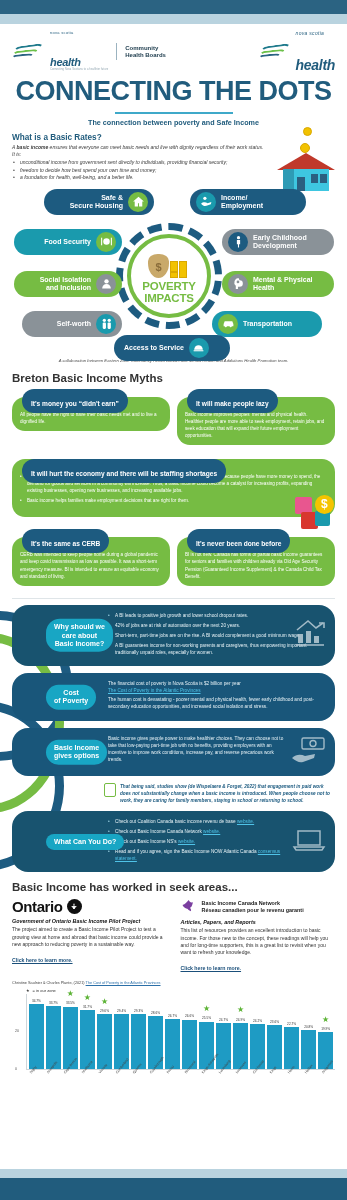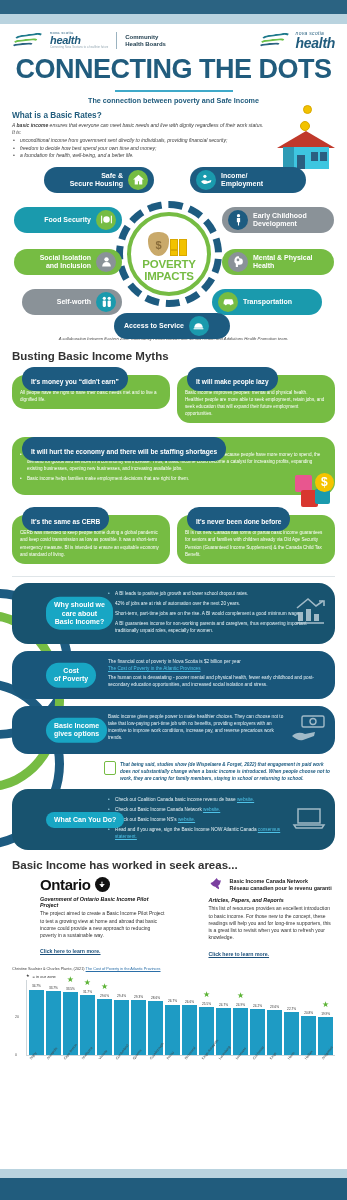--- a/index.html
+++ b/index.html
@@ -18,21 +18,21 @@
   
   .logos { display:flex; justify-content:space-between; align-items:center; padding:7px 12px 2px 12px; }
   .logo-left { display:flex; align-items:center; gap:4px; }
   .swoosh { width:34px; height:16px; position:relative; }
   .swoosh i { position:absolute; display:block; border-radius:50%/100%; }
   .sw1 { width:30px; height:9px; left:2px; top:1px; border:2px solid #1f7a8c; border-color:#1f7a8c transparent transparent transparent; transform:rotate(-8deg); }
   .sw2 { width:26px; height:8px; left:1px; top:6px; border:2px solid #6cc04a; border-color:#6cc04a transparent transparent transparent; transform:rotate(-6deg); }
   .sw3 { width:22px; height:7px; left:0px; top:10px; border:2px solid #2b6382; border-color:#2b6382 transparent transparent transparent; transform:rotate(-5deg); }
   .logo-text { line-height:1; }
   .logo-ns { font-size:4px; color:#2b6382; letter-spacing:.3px; }
-  .logo-health { font-size:11px; font-style:italic; font-weight:bold; color:#215c7d; letter-spacing:-.3px; }
+  .logo-health { font-size:11px; font-style:italic; font-weight:bold; color:#215c7d; letter-spacing:-.3px;margin-top:22px; }
   .logo-div { width:1px; height:17px; background:#9bb3c0; margin:0 4px; }
   .logo-chb { font-size:6px; font-weight:bold; line-height:1.15; color:#1b3a4b; }
   .logo-tag { font-size:2.6px; color:#8fa3af; margin-top:1px; letter-spacing:.1px; }
   .logo-right { display:flex; align-items:center; gap:3px; }
   .logo-right .logo-health { font-size:14px; }
   .logo-right .logo-ns { font-size:5px; font-style:italic; }
 
   .title { text-align:center; font-size:27px; font-weight:bold; color:#215c7d; letter-spacing:-.5px; margin-top:2px; }
   .rule { width:118px; height:1.5px; background:#3fa9c9; margin:5px auto 4px auto; }
   .subtitle { text-align:center; font-size:7.2px; font-weight:bold; color:#215c7d; }
@@ -111,21 +111,21 @@
   .rowbody li:before { content:"•"; position:absolute; left:0; color:#9fd8e8; }
   .rowbody p { font-size:4.7px; color:#e8f3f7; line-height:1.5; }
   .lnk { color:#4fc3e8; text-decoration:underline; }
   .gicon { position:absolute; right:9px; top:50%; transform:translateY(-50%); opacity:.85; }
 
   .note { margin:2px 0 7px 108px; position:relative; }
   .note p { font-size:4.7px; font-style:italic; font-weight:bold; color:#1d5b80; line-height:1.5; }
 
   
   .cols { display:flex; gap:14px; margin-top:4px; }
-  .col { flex:1;margin-left:28px; }
+  .col { flex:1; }
   .brand { display:flex; align-items:center; gap:4px; margin-bottom:3px; }
   .ont { font-size:15px; font-weight:bold; color:#111; letter-spacing:-.4px; }
   .trill { width:15px; height:15px; border-radius:50%; background:#111; display:flex; align-items:center; justify-content:center; }
   .bican { font-size:5.4px; font-weight:bold; color:#222; line-height:1.3; }
   .h3 { font-size:5.4px; font-weight:bold; font-style:italic; color:#111; margin-bottom:2px; }
   .bodytxt { font-size:5px; color:#333; line-height:1.45; }
   .clink { font-size:5.2px; font-weight:bold; color:#1a4f7a; text-decoration:underline; display:inline-block; margin-top:3px; }
 
   
   .chartwrap { margin-top:7px; }
@@ -306,21 +306,21 @@
             <path d="M3 17h18v2H3z"></path>
             <path d="M4 16a8 8 0 0 1 16 0z"></path>
           </svg>
         </div>
     </div>
   </div>
 
   <div class="credit">A collaboration between Eastern Zone Community Health Boards and Mental Health and Addictions Health Promotion team.</div>
 
   <div class="sec">
-    <div class="hsec">Busting Basic Income Myths</div>
+    <div class="hsec">Breton Basic Income Myths</div>
 
     <div class="two">
       <div class="myth">
         <div class="myth-head"><span>It's money you “didn't earn”</span></div>
         <div class="myth-body">
             <p>All people have the right to have their basic needs met and to live a dignified life.</p>
           </div>
       </div>
       <div class="myth">
         <div class="myth-head"><span>It will make people lazy</span></div>

